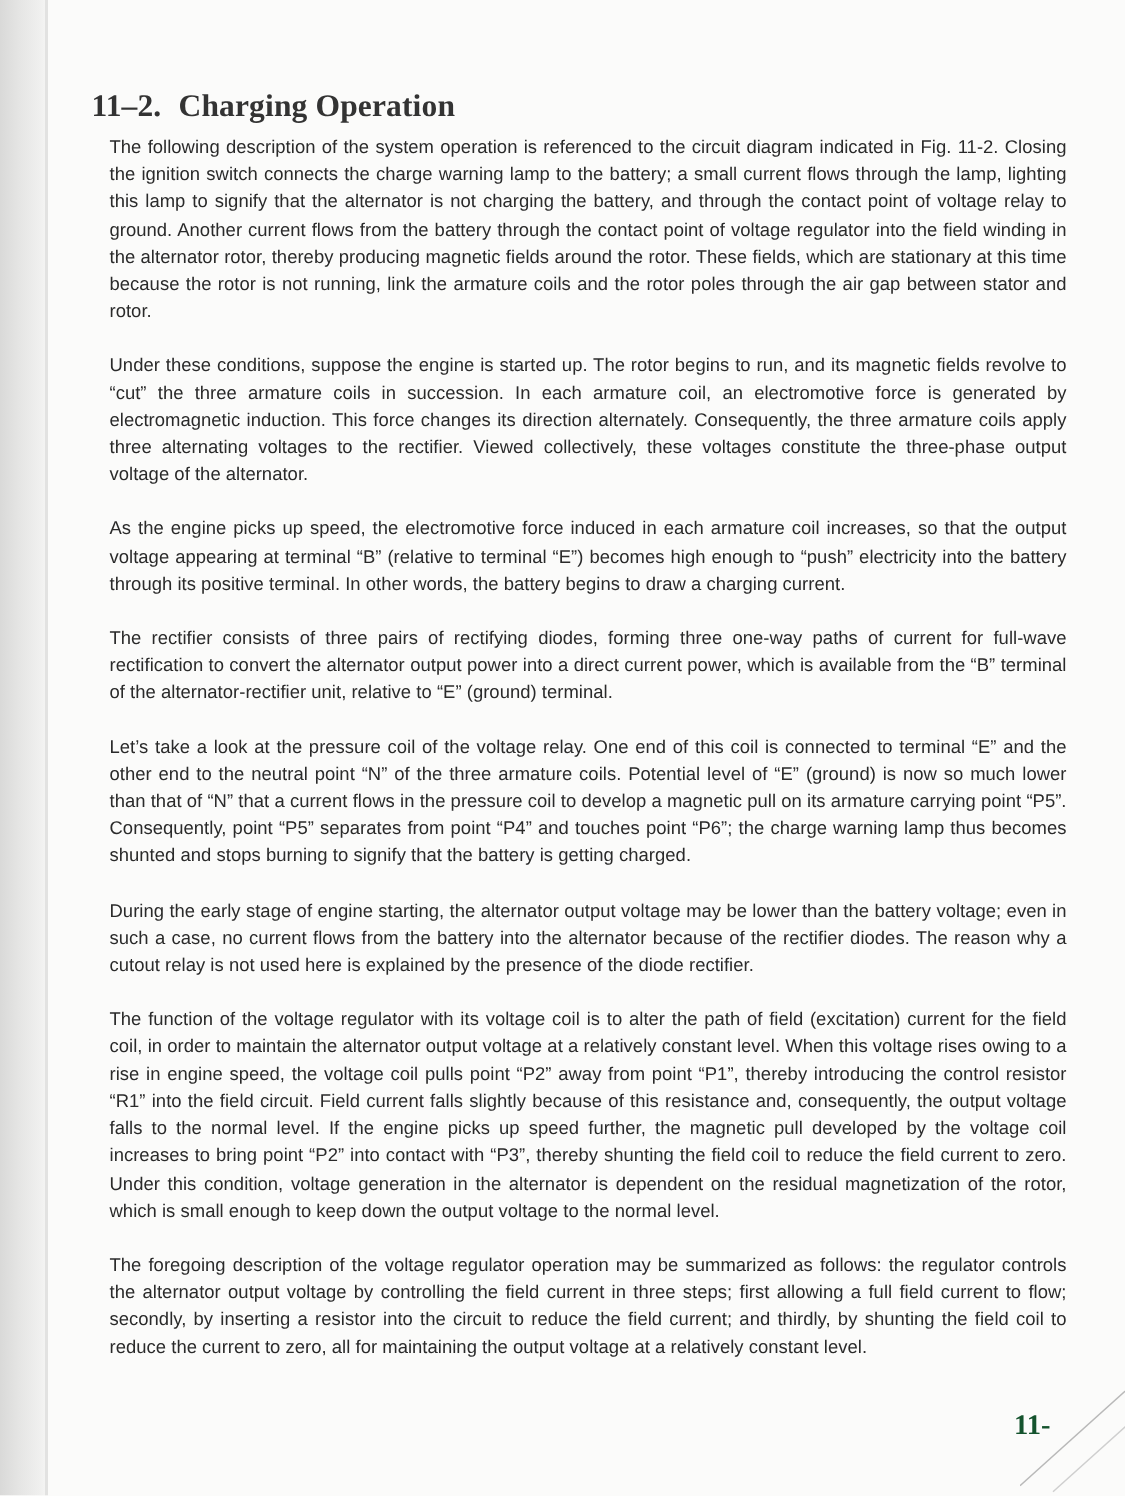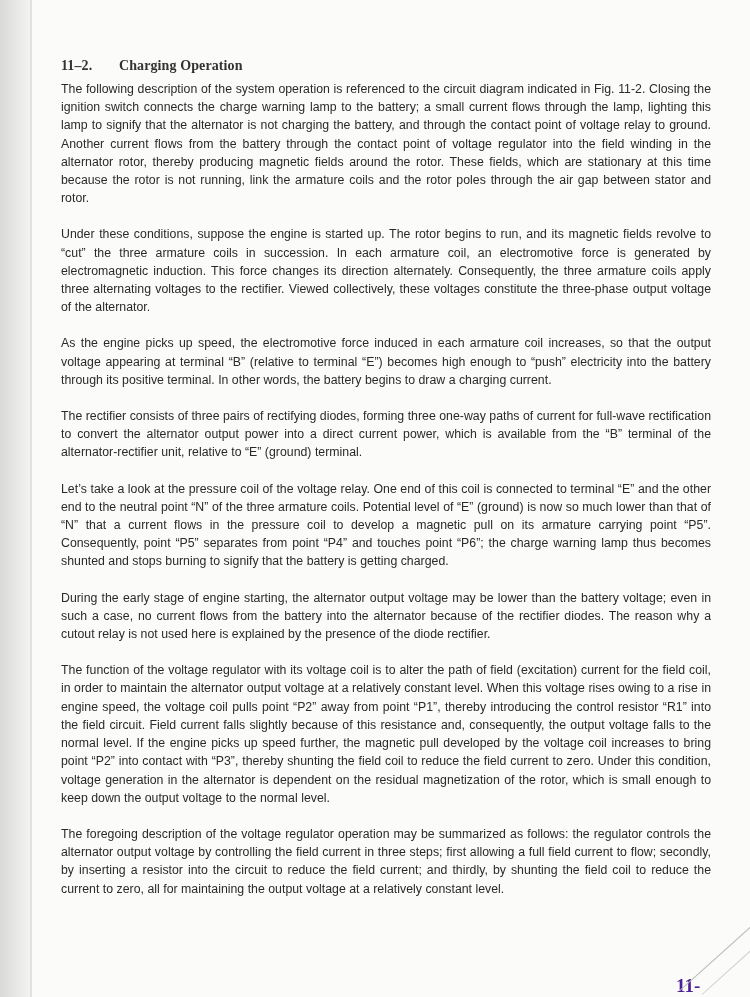--- a/index.html
+++ b/index.html
@@ -44,45 +44,44 @@
     .page-curl .line2 { left: 22px; bottom: 2px; width: 80px; transform: rotate(-42deg); background: #cfcfcf; }
 
     .content {
       position: absolute;
       left: 61px;
       top: 58px;
       width: 650px;
     }
     .section-heading {
       font-family: "Liberation Serif", "DejaVu Serif", serif;
-      font-size: 14px;
+      font-size: 21px;
       color: #333;
       margin: 0 0 6px 0;
       letter-spacing: 0.1px;
     }
     .section-heading .num {
       display: inline-block;
       width: 58px;
     }
     .para {
       font-size: 12.3px;
       line-height: 18.2px;
       text-align: justify;
-      margin: 0 0 18px 0;
+      margin: 0 0 18px 12px;
       letter-spacing: 0.02px;
     }
     .page-number {
       position: absolute;
       left: 676px;
       top: 940px;
       font-family: "Liberation Serif", "DejaVu Serif", serif;
       font-size: 19px;
       font-weight: bold;
-      color: #4c1d95;
-      margin-top: 35px;
+      color: #14532d;
     }
   </style>
 </head>
 <body>
 
 <div class="binding"></div>
 
 <div class="content">
   <h2 class="section-heading">
     <span class="num">11–2.</span><span>Charging Operation</span>

